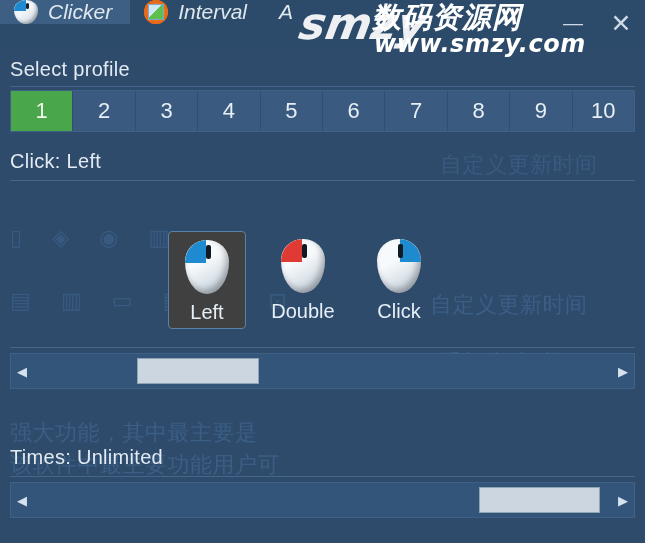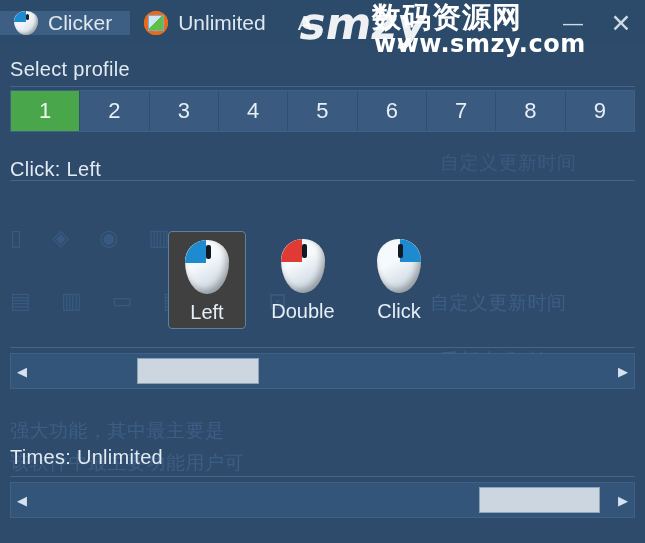--- a/index.html
+++ b/index.html
@@ -5,32 +5,32 @@
   html,body{margin:0;padding:0;}
   body{
     width:645px;height:543px;overflow:hidden;
     font-family:"Liberation Sans","DejaVu Sans",sans-serif;
     background:#2e4b6b;
     position:relative;
   }
 
   
   .ghost-layer{position:absolute;inset:0;overflow:hidden;pointer-events:none;}
-  .ghost{position:absolute;color:#3d5f86;font-size:19px;white-space:nowrap;
+  .ghost{position:absolute;color:#3d5f86;font-size:22px;white-space:nowrap;
          letter-spacing:.5px;opacity:.95;}
   .ghost.dim{color:#3a5a80;}
   .ghost.icons{font-size:22px;color:#3a5b82;letter-spacing:12px;}
 
   
   .window{position:absolute;inset:0;display:flex;flex-direction:column;}
 
   
   .titlebar{
-    height:46px;flex:0 0 46px;display:flex;align-items:center;
-    background:#2c4a69;position:relative;
+    height:46px;flex:0 0 46px;display:flex;align-items:flex-start;
+    background:#2c4a69;position:relative;font-style:italic;
   }
   .tab{
     display:flex;align-items:center;gap:10px;
     padding:0 18px 0 14px;color:#dfe7ef;font-size:21px;
     background:transparent;
   }
   .tab.active{background:#3c5f83;}
   .tab-icon{width:24px;height:24px;flex:0 0 24px;position:relative;}
 
   
@@ -134,21 +134,21 @@
 
   <div class="titlebar">
 
     <div class="tab active">
       <span class="tab-icon ic-mouse"></span>
       <span>Clicker</span>
     </div>
 
     <div class="tab">
       <span class="tab-icon ic-replay"></span>
-      <span>Unlimited</span>
+      <span>Interval</span>
     </div>
 
     <div class="tab">
       <span>A</span>
     </div>
 
     <div class="tabs-spacer"></div>
 
     <div class="winbtns">
       <div class="winbtn min">—</div>
@@ -170,23 +170,24 @@
     <div class="profiles" style="top:44px;">
       <div class="profile selected">1</div>
       <div class="profile">2</div>
       <div class="profile">3</div>
       <div class="profile">4</div>
       <div class="profile">5</div>
       <div class="profile">6</div>
       <div class="profile">7</div>
       <div class="profile">8</div>
       <div class="profile">9</div>
-    </div>
-
-    <div class="seclabel" style="top:104px;margin-top:8px;">Click: Left</div>
+      <div class="profile">10</div>
+    </div>
+
+    <div class="seclabel" style="top:104px;">Click: Left</div>
     <div class="secrule" style="top:134px;"></div>
 
     <div class="clickrow">
       <div class="clickopt selected">
         <span class="bigmouse">
           <span class="btnL" style="background:#1e8bd0;"></span>
           <span class="wheel"></span>
         </span>
         <span class="lbl">Left</span>
       </div>

